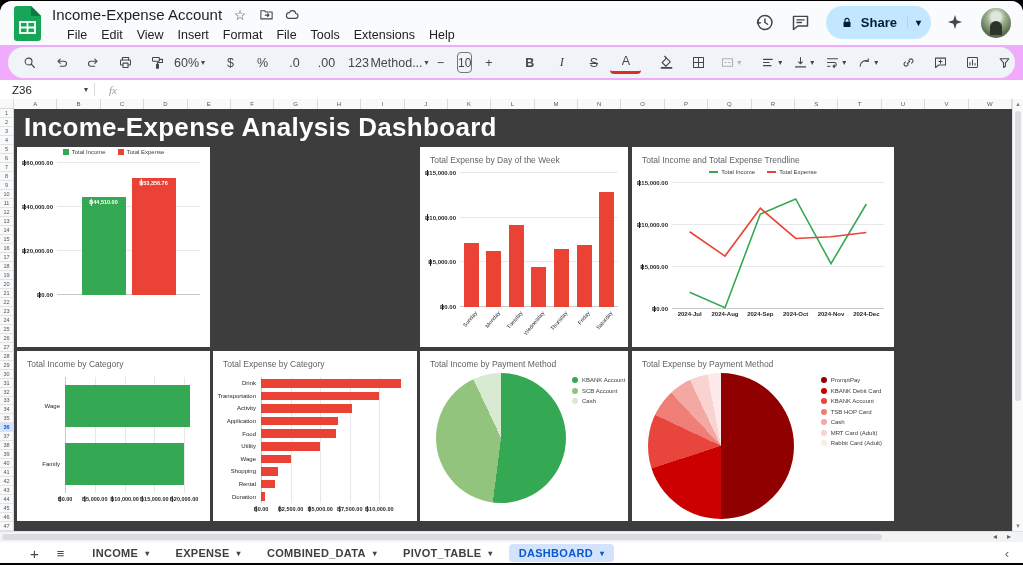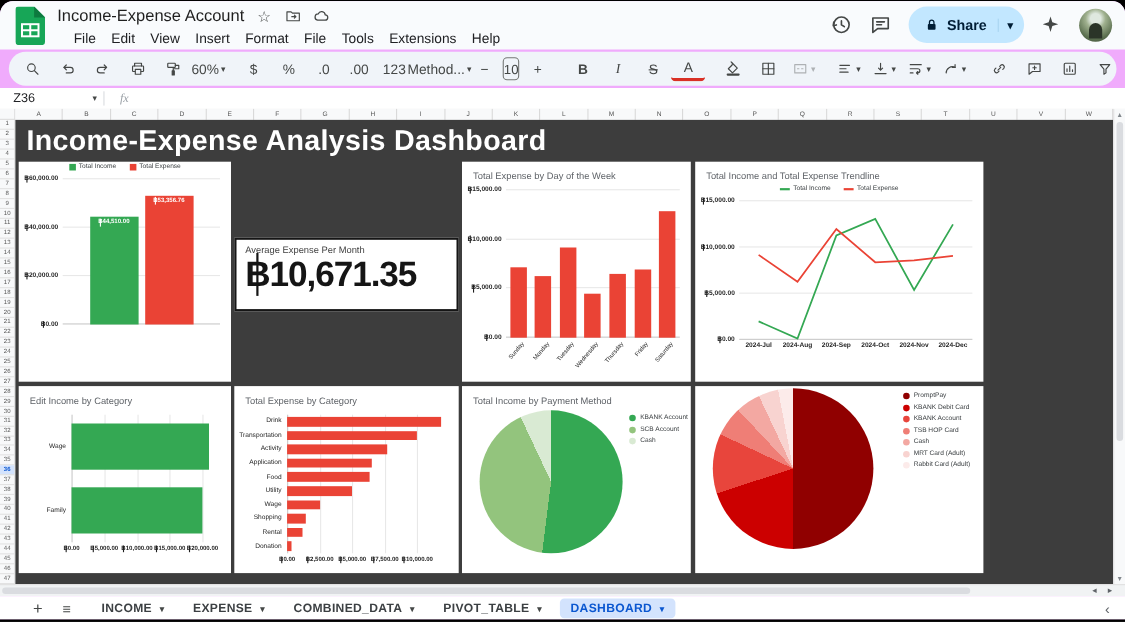--- a/index.html
+++ b/index.html
@@ -421,24 +421,20 @@
               <div class="bar" style="width: 44px; height: 74.1833%; background: rgb(52, 168, 83);">
                 <span class="bar-label"><span class="baht">B</span>44,510.00</span>
               </div>
               <div class="bar" style="width: 44px; height: 88.9279%; background: rgb(234, 67, 53);">
                 <span class="bar-label"><span class="baht">B</span>53,356.76</span>
               </div>
             </div>
           </div>
         </div>
 
-      <div class="card kpi" style="left:199px;top:107px;width:204px;height:67px">
-        <div class="kpi-label">Average Expense Per Month</div>
-        <div class="kpi-value bahtify"><span class="baht">B</span>10,671.35</div>
-      </div>
 
       <div class="card" style="left:406px;top:38px;width:208px;height:200px">
           <div class="c-title">Total Expense by Day of the Week</div>
           <div class="vplot" style="height: 134px;">
             <div class="gl gl0" style="bottom: 0%;"></div>
             <div class="ylab" style="bottom: 0%;"><span class="baht">B</span>0.00</div>
             <div class="gl" style="bottom: 33.3333%;"></div>
             <div class="ylab" style="bottom: 33.3333%;"><span class="baht">B</span>5,000.00</div>
             <div class="gl" style="bottom: 66.6667%;"></div>
             <div class="ylab" style="bottom: 66.6667%;"><span class="baht">B</span>10,000.00</div>
@@ -507,21 +503,21 @@
           <div class="xflex">
             <div>2024-Jul</div>
             <div>2024-Aug</div>
             <div>2024-Sep</div>
             <div>2024-Oct</div>
             <div>2024-Nov</div>
             <div>2024-Dec</div>
           </div>
         </div>
       <div class="card" style="left:3px;top:242px;width:193px;height:170px">
-          <div class="c-title">Edit Income by Category</div>
+          <div class="c-title">Total Income by Category</div>
           <div class="hplot" style="height: 116px;">
             <div class="vgl vgl0" style="left: 0%;"></div>
             <span class="xtick" style="left: 0%;"><span class="baht">B</span>0.00</span>
             <div class="vgl" style="left: 22.7273%;"></div>
             <span class="xtick" style="left: 22.7273%;"><span class="baht">B</span>5,000.00</span>
             <div class="vgl" style="left: 45.4545%;"></div>
             <span class="xtick" style="left: 45.4545%;"><span class="baht">B</span>10,000.00</span>
             <div class="vgl" style="left: 68.1818%;"></div>
             <span class="xtick" style="left: 68.1818%;"><span class="baht">B</span>15,000.00</span>
             <div class="vgl" style="left: 90.9091%;"></div>
@@ -609,20 +605,21 @@
                 <span>SCB Account</span>
               </div>
               <div class="pleg-item">
                 <span class="dot" style="background: rgb(217, 234, 211);"></span>
                 <span>Cash</span>
               </div>
             </div>
           </div>
         </div>
       <div class="card" style="left:618px;top:242px;width:262px;height:170px">
+          <div class="c-title">Total Expense by Payment Method</div>
           <div class="pie-body">
             <div class="pie" style="height: 146px; width: 146px; background: conic-gradient(rgb(144, 0, 0) 0%, rgb(144, 0, 0) 50%, rgb(204, 0, 0) 50%, rgb(204, 0, 0) 70%, rgb(232, 69, 60) 70%, rgb(232, 69, 60) 82%, rgb(239, 126, 118) 82%, rgb(239, 126, 118) 88%, rgb(243, 168, 162) 88%, rgb(243, 168, 162) 93%, rgb(248, 211, 208) 93%, rgb(248, 211, 208) 97%, rgb(252, 235, 234) 97%, rgb(252, 235, 234) 100%);"></div>
             <div class="pleg">
               <div class="pleg-item">
                 <span class="dot" style="background: rgb(144, 0, 0);"></span>
                 <span>PromptPay</span>
               </div>
               <div class="pleg-item">
                 <span class="dot" style="background: rgb(204, 0, 0);"></span>
                 <span>KBANK Debit Card</span>

